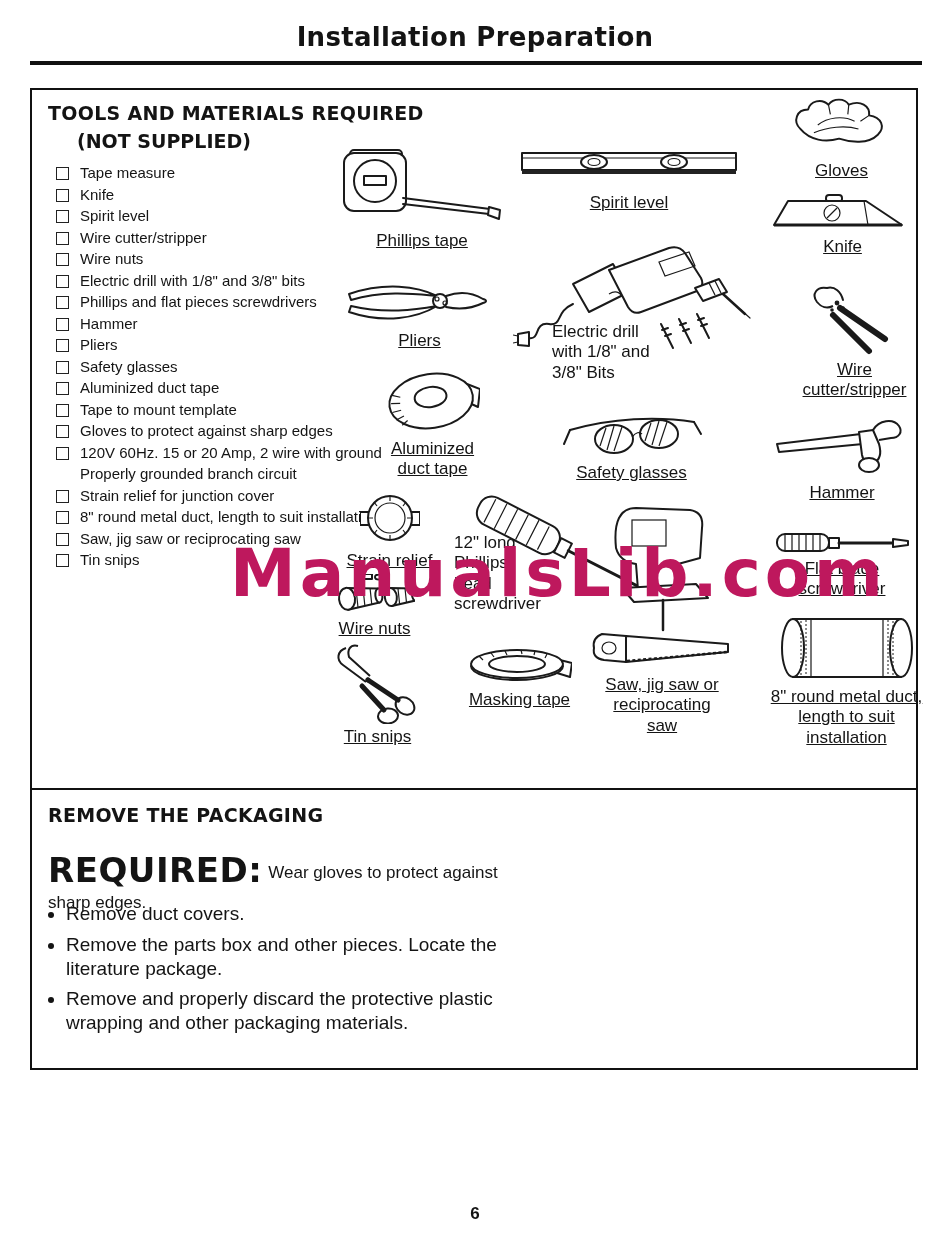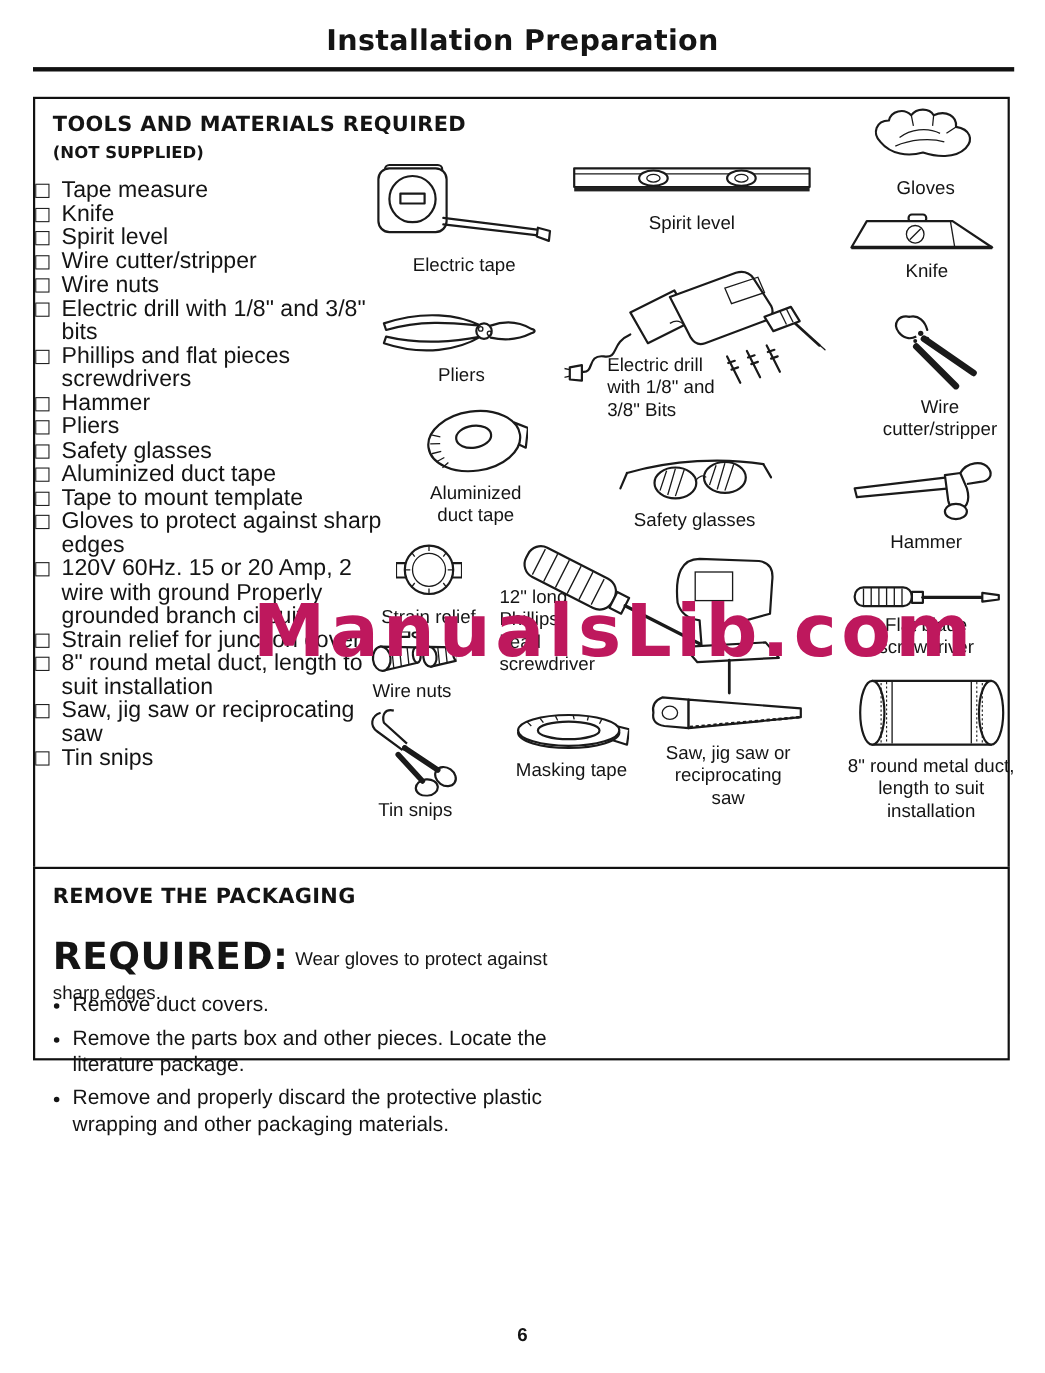--- a/index.html
+++ b/index.html
@@ -3,29 +3,29 @@
 <meta charset="utf-8">
 <style>
   html,body{margin:0;padding:0;background:#fff;}
   .page{position:relative;width:950px;height:1248px;background:#fff;overflow:hidden;
         font-family:"Liberation Sans",sans-serif;color:#141414;}
   .title{position:absolute;left:0;top:22px;width:100%;text-align:center;
          font-family:"DejaVu Sans",sans-serif;font-weight:bold;font-size:26px;letter-spacing:.3px;}
   .title-rule{position:absolute;left:30px;top:61px;width:892px;height:4px;background:#111;}
   .panel{position:absolute;left:30px;width:888px;border:2.5px solid #111;background:#fff;box-sizing:border-box;}
   .panel-tools{top:88px;height:834px;}
-  .panel-pack{top:788px;height:176px;}
+  .panel-pack{top:788px;height:282px;}
   .sec-head{font-family:"DejaVu Sans",sans-serif;font-weight:bold;font-size:19px;letter-spacing:.3px;}
-  .sec-sub{font-family:"DejaVu Sans",sans-serif;font-weight:bold;font-size:15px;margin-top:6px;}
+  .sec-sub{font-family:"DejaVu Sans",sans-serif;font-weight:bold;font-size:19px;margin-top:6px;margin-left:29px;}
   .tools-head{position:absolute;left:16px;top:12px;}
-  .checklist{position:absolute;left:0;top:72px;width:330px;margin:0;padding:0;list-style:none;
-             font-size:21px;line-height:21.5px;}
+  .checklist{position:absolute;left:24px;top:72px;width:330px;margin:0;padding:0;list-style:none;
+             font-size:15px;line-height:21.5px;}
   .checklist li{position:relative;padding-left:24px;margin:0;}
   .cb{position:absolute;left:0;top:5px;width:11px;height:11px;border:1.8px solid #222;background:#fff;}
-  .tool{position:absolute;margin:0;padding:0;text-align:center;}
+  .tool{position:absolute;margin:0;padding:0;text-align:center;text-decoration:underline;}
   .tool svg{display:block;margin:0 auto;}
   .cap{font-size:17px;line-height:1.2;white-space:pre-line;margin-top:3px;color:#141414;}
   .cap-left{position:absolute;text-align:left;margin:0;}
   .watermark{position:absolute;left:230px;top:541px;font-family:"DejaVu Sans",sans-serif;
              font-weight:bold;font-size:66px;line-height:1;letter-spacing:4px;color:#be185d;
              z-index:6;pointer-events:none;}
   .caution-line{position:absolute;left:16px;top:42px;width:452px;font-size:17px;line-height:1.25;}
   .caution-word{font-family:"DejaVu Sans",sans-serif;font-weight:bold;font-size:34px;letter-spacing:.5px;
                 vertical-align:-4px;margin-right:6px;}
   .pack-head{position:absolute;left:16px;top:14px;}
@@ -77,21 +77,21 @@
     <figure class="tool" style="left:305px;top:58px;width:170px;">
       <svg width="165" height="80" viewBox="0 0 165 80">
         <rect x="10" y="2" width="52" height="9" rx="4" class="fl" stroke-width="1.5"></rect>
         <rect x="4" y="5" width="62" height="58" rx="10" class="fl"></rect>
         <circle cx="35" cy="33" r="21" class="fl"></circle>
         <rect x="24" y="28" width="22" height="9" class="fl" stroke-width="1.5"></rect>
         <path d="M63,50 L150,61" class="ln"></path>
         <path d="M63,56 L149,66" class="ln"></path>
         <path d="M149,59 L160,62 L159,71 L148,67 Z" class="fl"></path>
       </svg>
-      <figcaption class="cap">Electric tape</figcaption>
+      <figcaption class="cap">Phillips tape</figcaption>
     </figure>
 
     <figure class="tool" style="left:482px;top:55px;width:230px;">
       <svg width="220" height="40" viewBox="0 0 220 40">
         <rect x="3" y="8" width="214" height="17" class="fl"></rect>
         <line x1="3" y1="13" x2="217" y2="13" class="th"></line>
         <rect x="3" y="25" width="214" height="4" fill="#222"></rect>
         <ellipse cx="75" cy="17" rx="13" ry="7" class="fl" stroke-width="1.5"></ellipse>
         <ellipse cx="75" cy="17" rx="6" ry="3.5" class="th"></ellipse>
         <ellipse cx="155" cy="17" rx="13" ry="7" class="fl" stroke-width="1.5"></ellipse>

